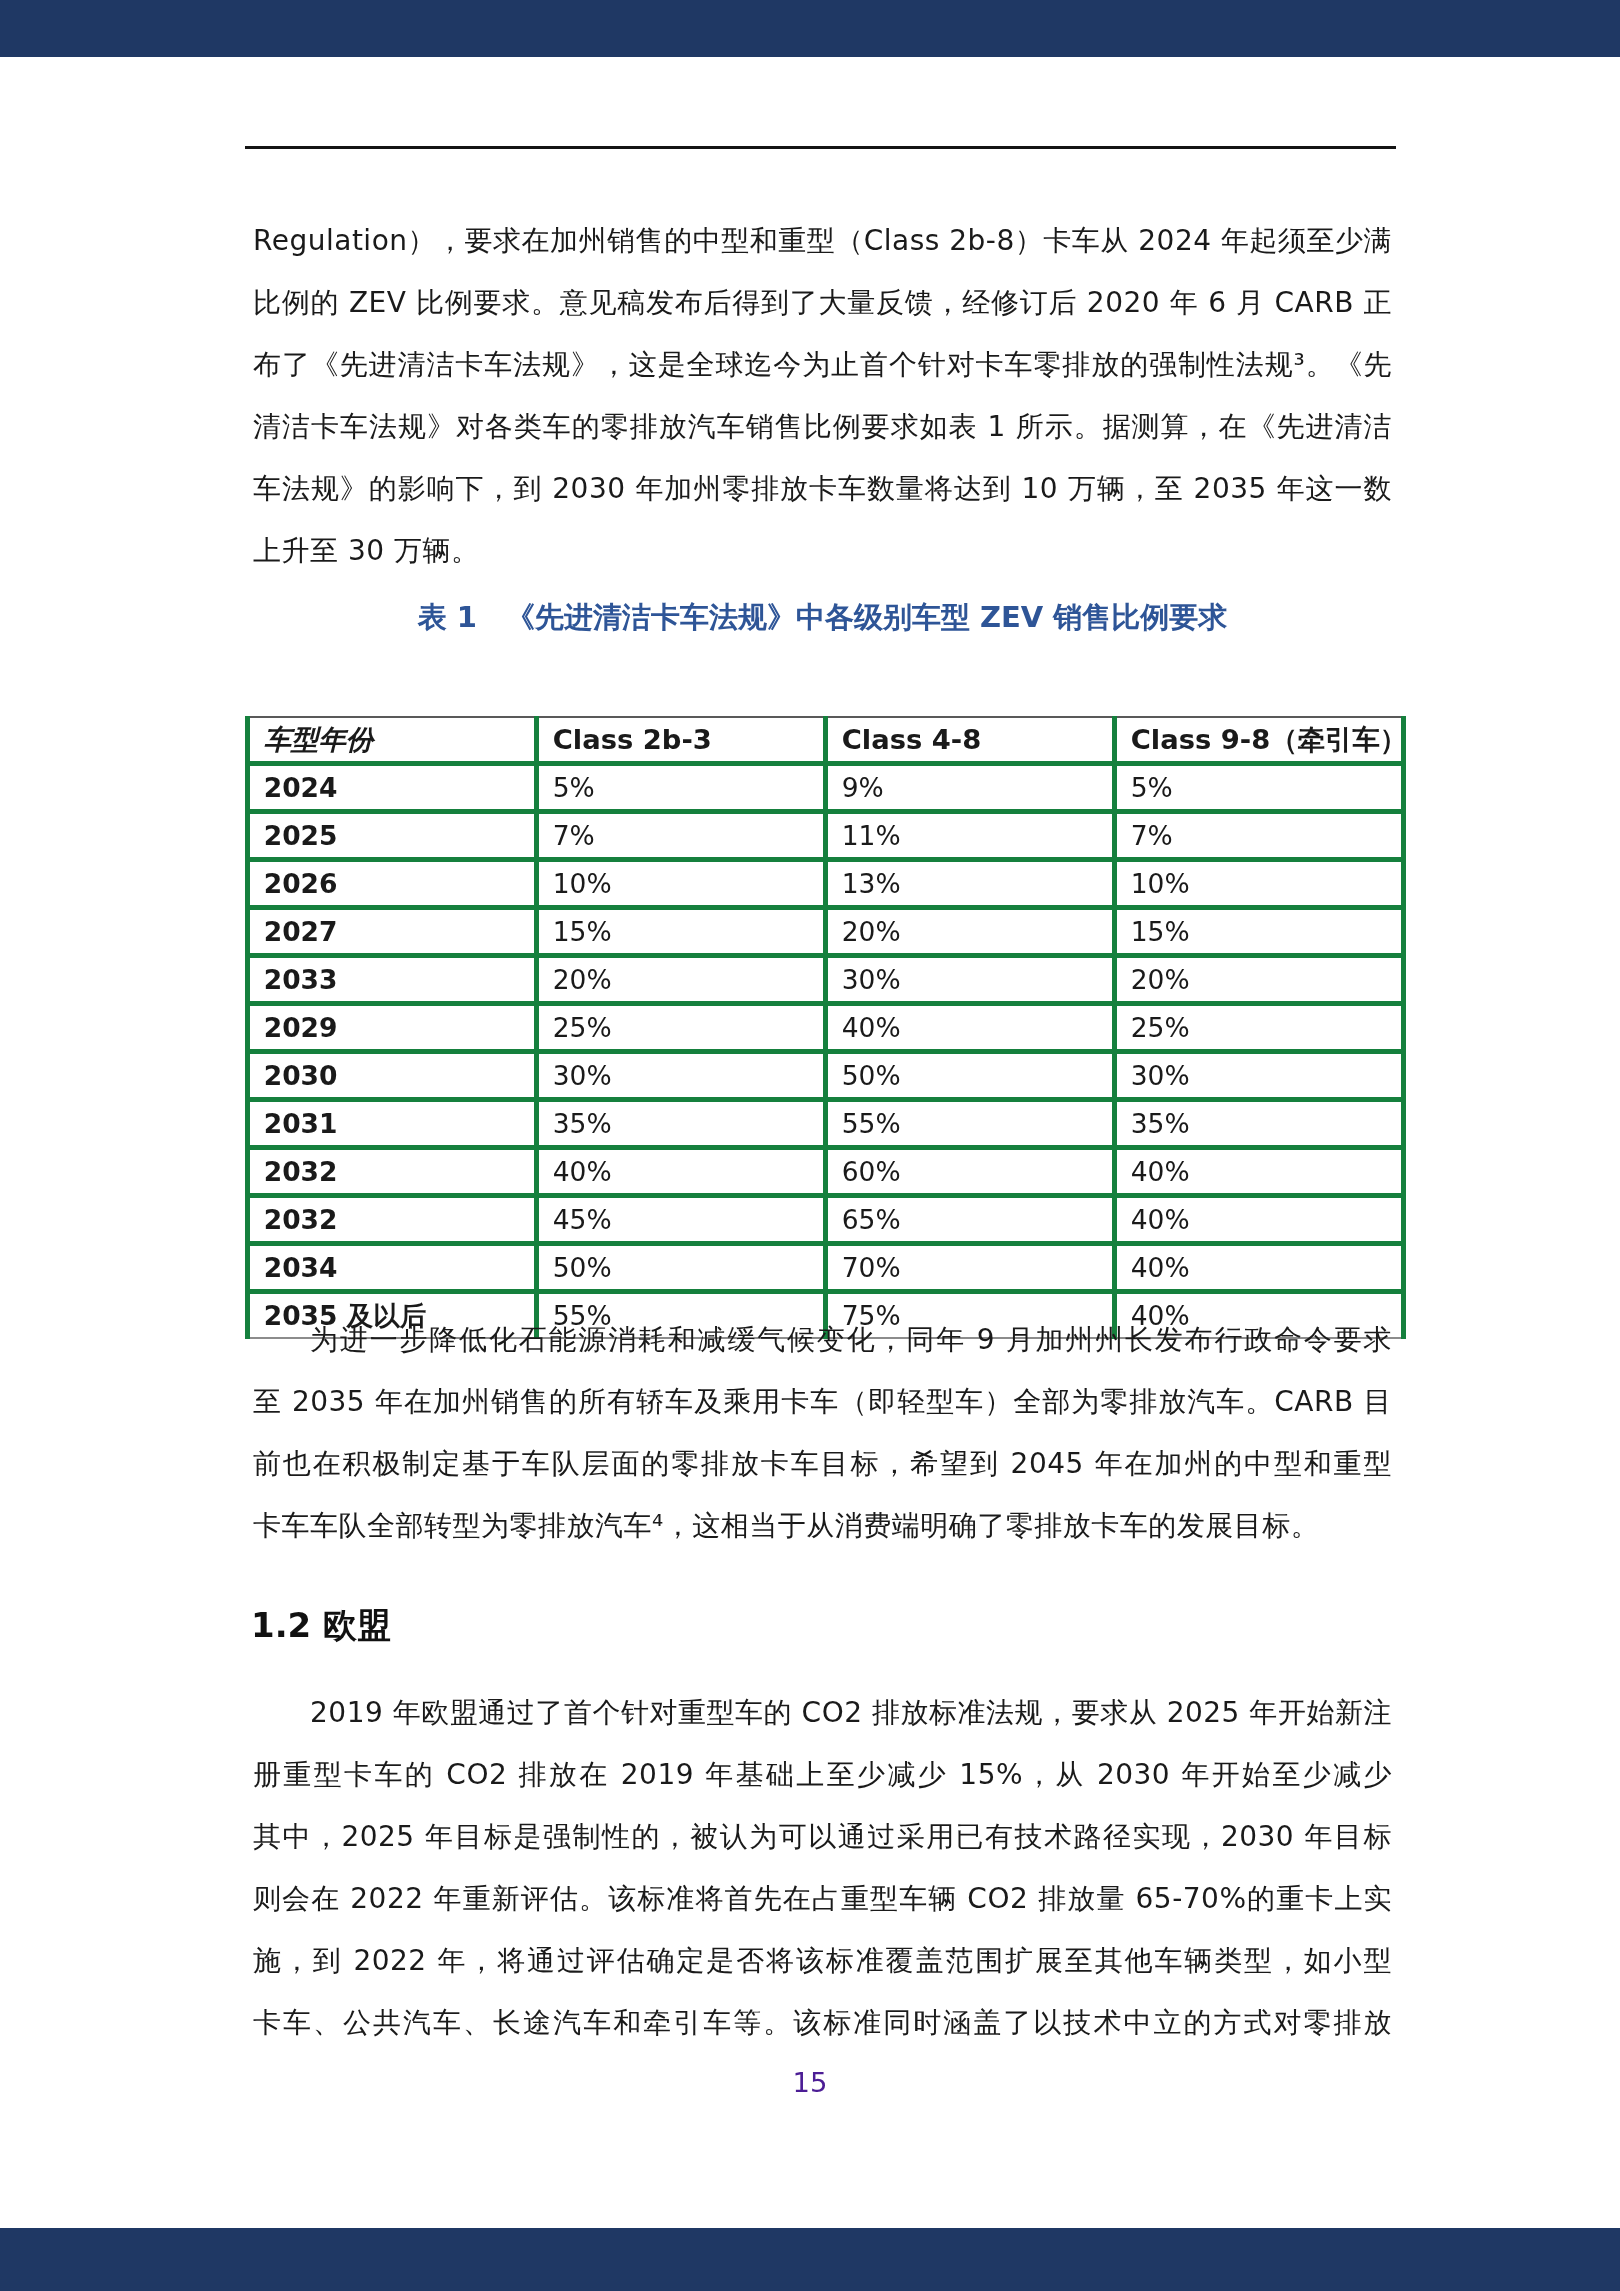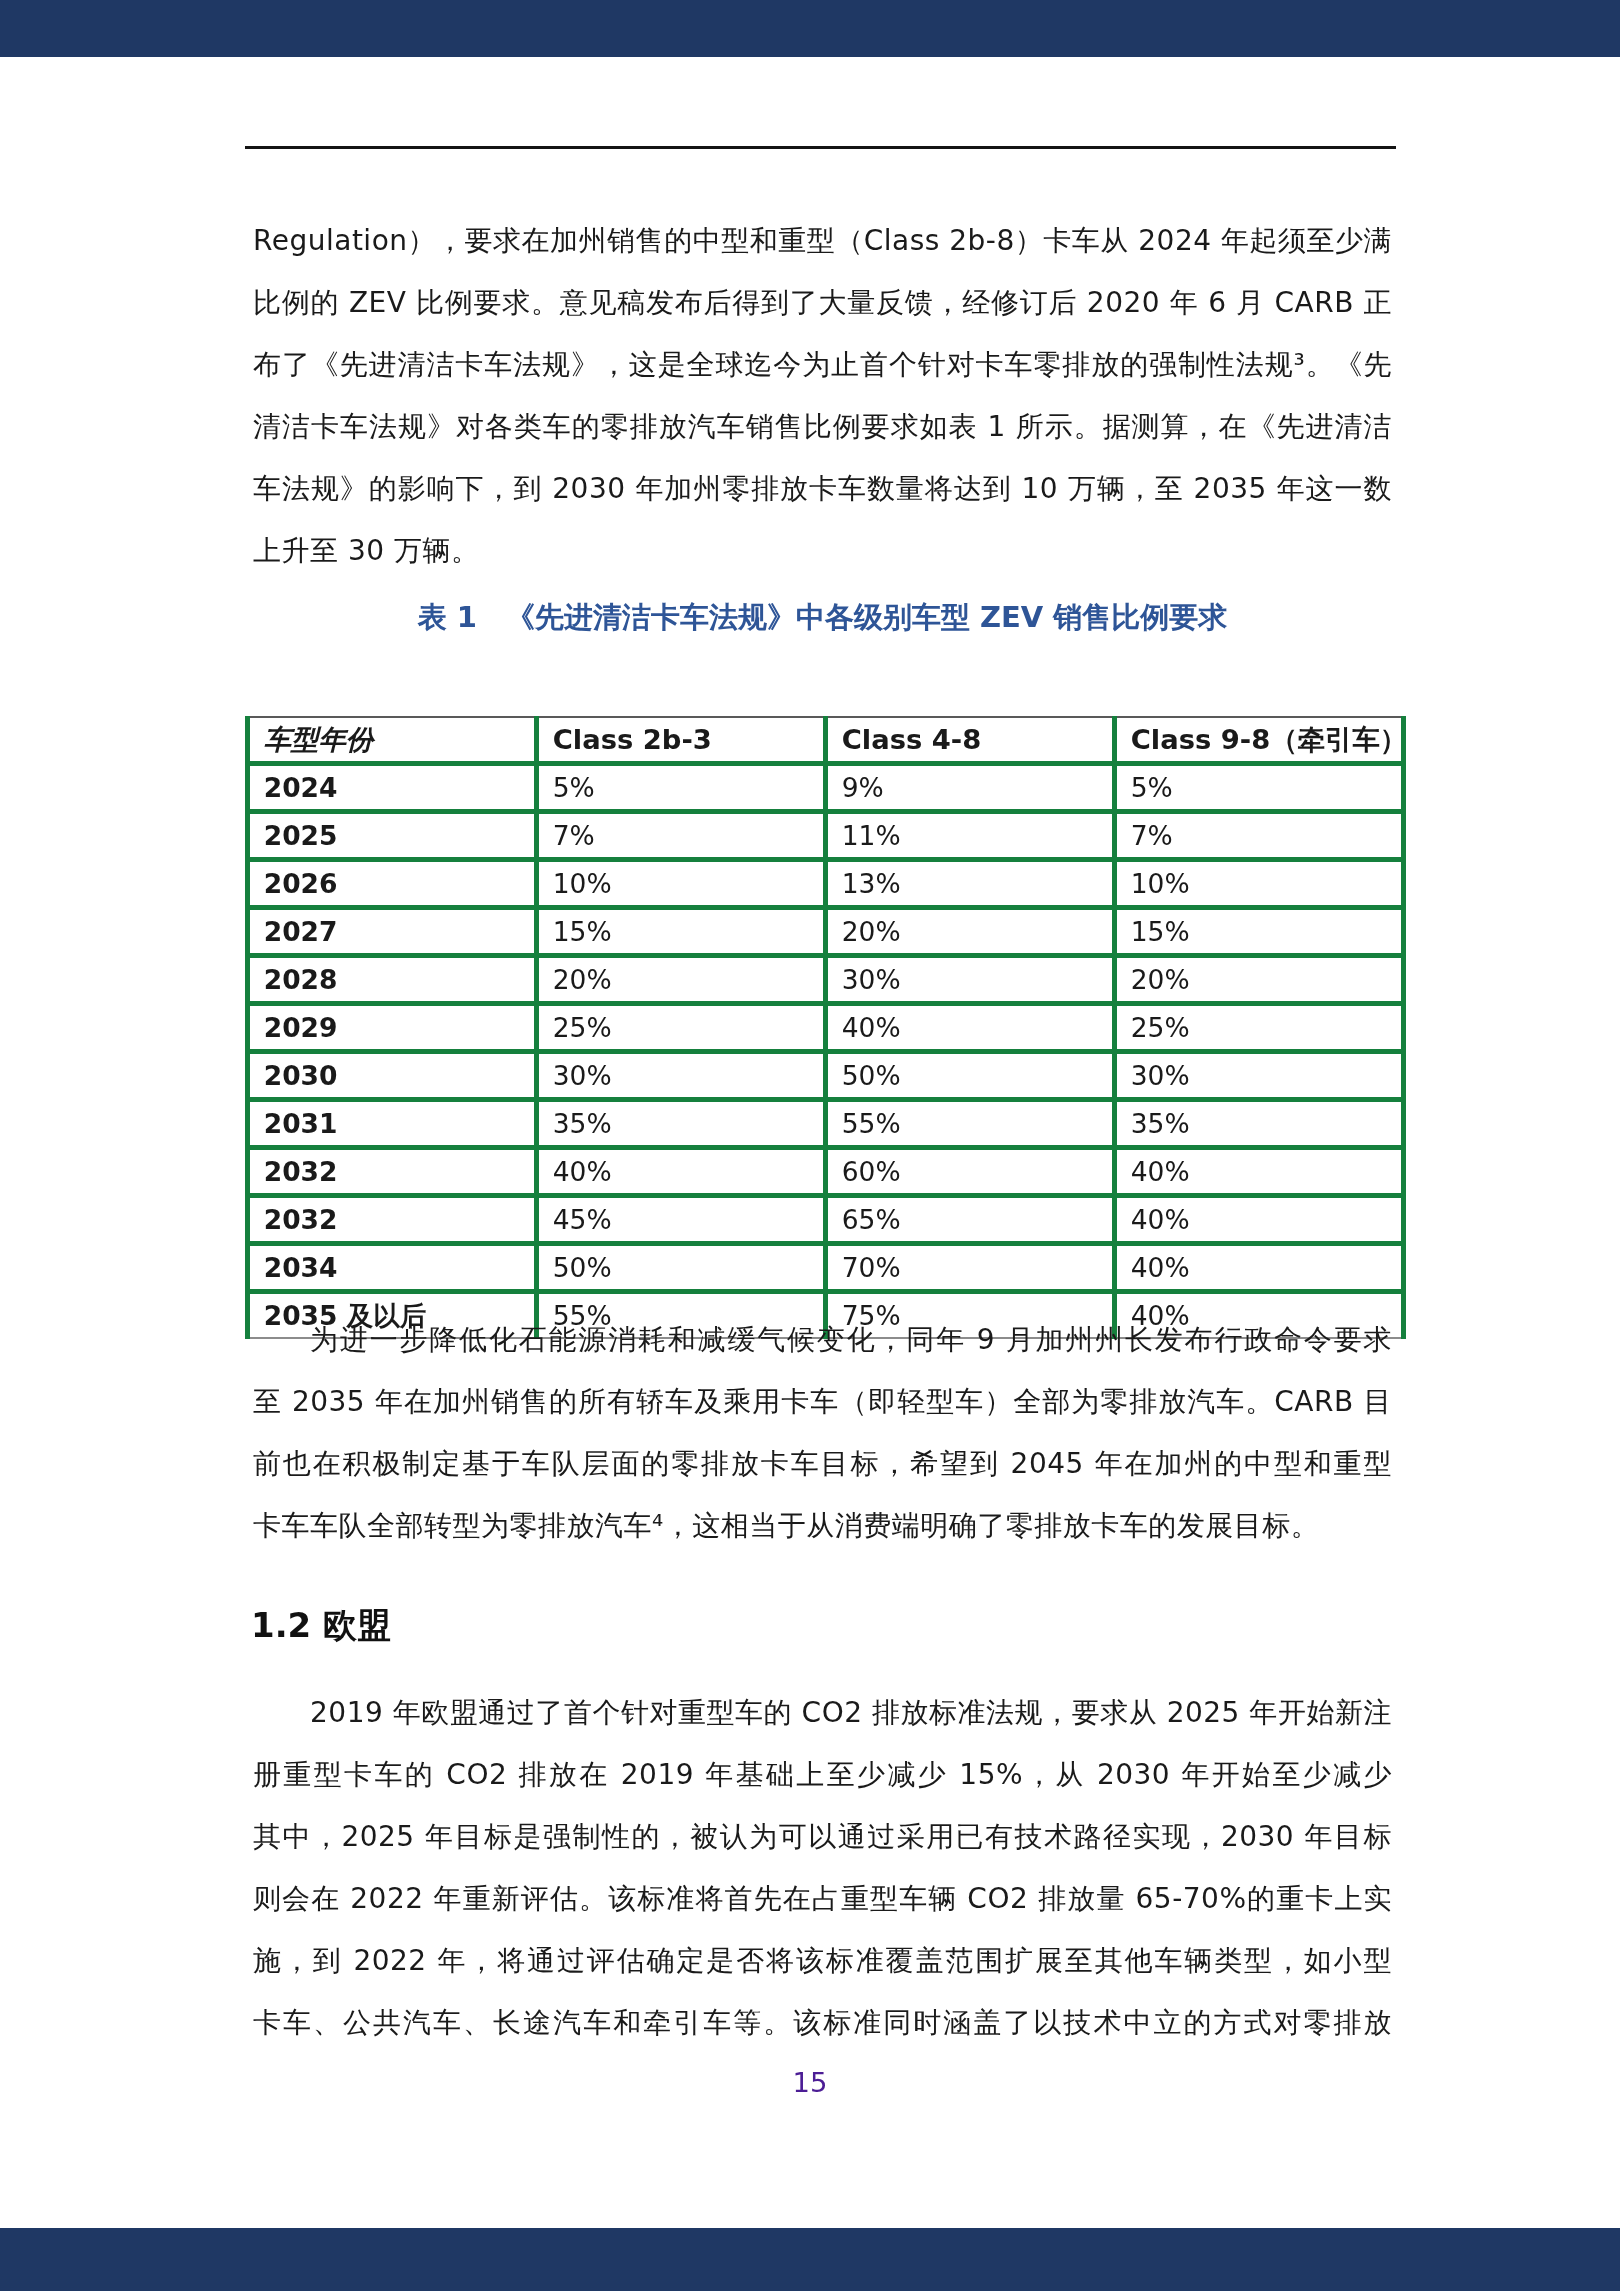--- a/index.html
+++ b/index.html
@@ -97,21 +97,21 @@
             <td>13%</td>
             <td>10%</td>
           </tr>
           <tr>
             <td class="year">2027</td>
             <td>15%</td>
             <td>20%</td>
             <td>15%</td>
           </tr>
           <tr>
-            <td class="year">2028</td>
+            <td class="year">2033</td>
             <td>20%</td>
             <td>30%</td>
             <td>20%</td>
           </tr>
           <tr>
             <td class="year">2029</td>
             <td>25%</td>
             <td>40%</td>
             <td>25%</td>
           </tr>

